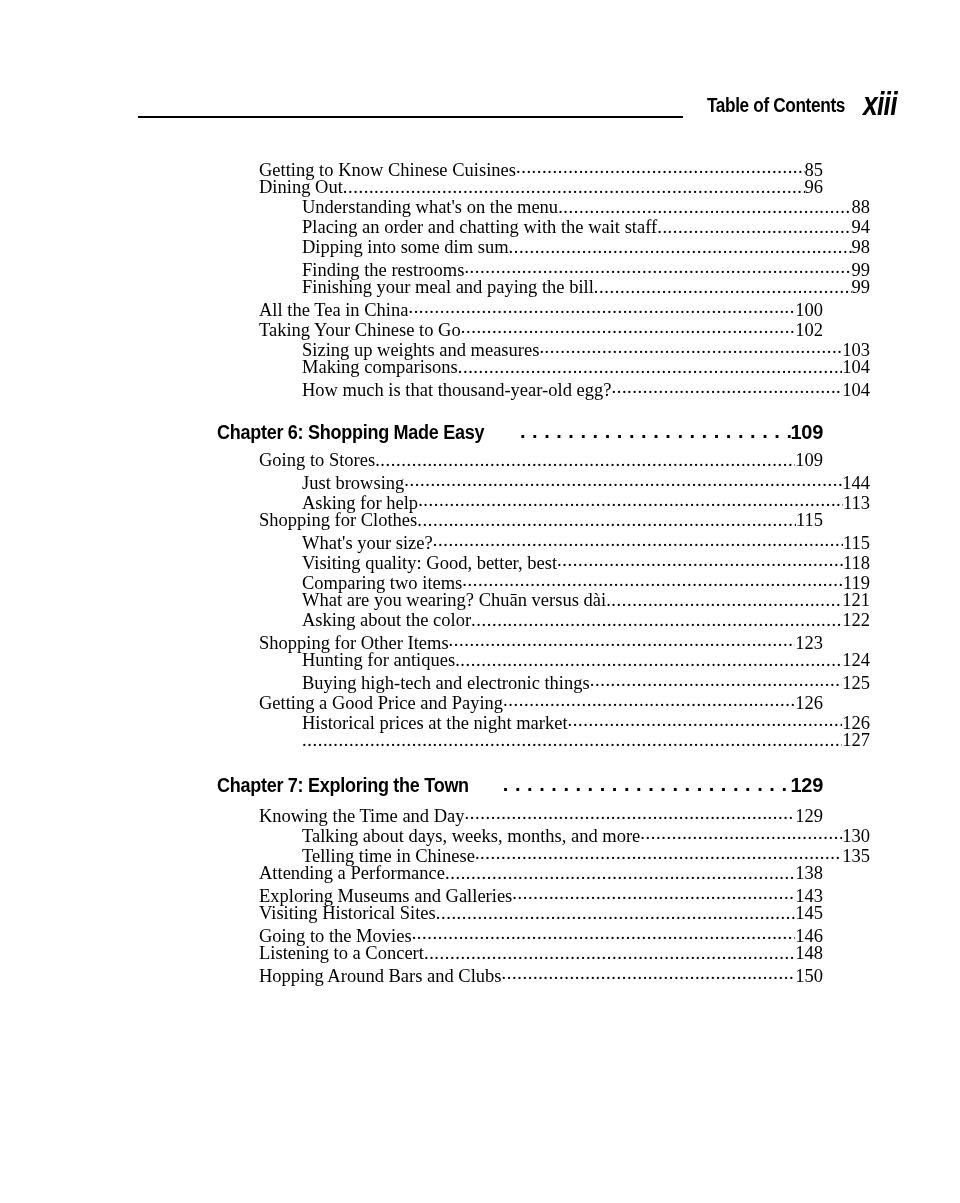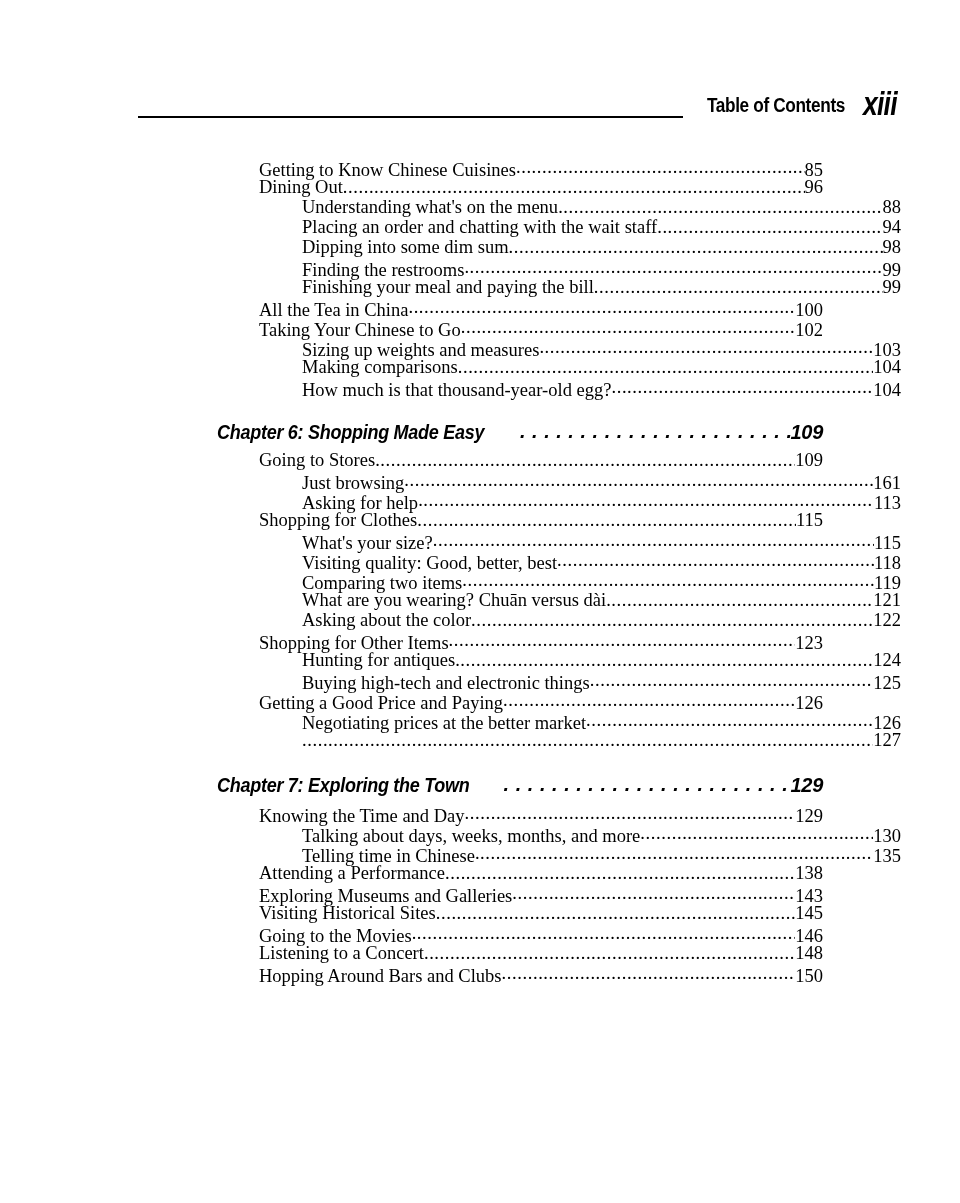--- a/index.html
+++ b/index.html
@@ -104,21 +104,21 @@
   }
 
   
   .lvl1 {
     padding-left: 259px;
     padding-right: 137px;
   }
   
   .lvl2 {
     padding-left: 302px;
-    padding-right: 59px;
+    padding-right: 90px;
   }
 
   
   .gap-before .leader::before {
     content: "";
     display: inline-block;
     width: 5px;
   }
 
   
@@ -130,21 +130,20 @@
     line-height: 25px;
     margin-top: 22px;
     margin-bottom: 6px;
     padding-left: 217px;
     padding-right: 137px;
     font-family: "Liberation Sans", sans-serif;
     font-weight: bold;
     font-size: 20px;
     letter-spacing: -0.3px;
     white-space: nowrap;
-    font-style: italic;
   }
   .chapter-row .label {
     flex: 0 0 auto;
     transform: scaleX(0.9);
     transform-origin: left center;
   }
   .chapter-row .leader {
     flex: 1 1 auto;
     overflow: hidden;
     position: relative;
@@ -240,21 +239,21 @@
       <span class="page">109</span>
     </div>
     <div class="toc-row lvl1 gap-before">
       <span class="label">Going to Stores</span>
       <span class="leader"></span>
       <span class="page">109</span>
     </div>
     <div class="toc-row lvl2">
       <span class="label">Just browsing</span>
       <span class="leader"></span>
-      <span class="page">161</span>
+      <span class="page">144</span>
     </div>
     <div class="toc-row lvl2">
       <span class="label">Asking for help</span>
       <span class="leader"></span>
       <span class="page">113</span>
     </div>
     <div class="toc-row lvl1 gap-before">
       <span class="label">Shopping for Clothes</span>
       <span class="leader"></span>
       <span class="page">115</span>
@@ -298,21 +297,21 @@
       <span class="label">Buying high-tech and electronic things</span>
       <span class="leader"></span>
       <span class="page">125</span>
     </div>
     <div class="toc-row lvl1">
       <span class="label">Getting a Good Price and Paying</span>
       <span class="leader"></span>
       <span class="page">126</span>
     </div>
     <div class="toc-row lvl2">
-      <span class="label">Negotiating prices at the better market</span>
+      <span class="label">Historical prices at the night market</span>
       <span class="leader"></span>
       <span class="page">126</span>
     </div>
     <div class="toc-row lvl2 gap-before">
       <span class="leader"></span>
       <span class="page">127</span>
     </div>
     <div class="chapter-row">
       <span class="label">Chapter 7: Exploring the Town</span>
       <span class="leader"></span>

